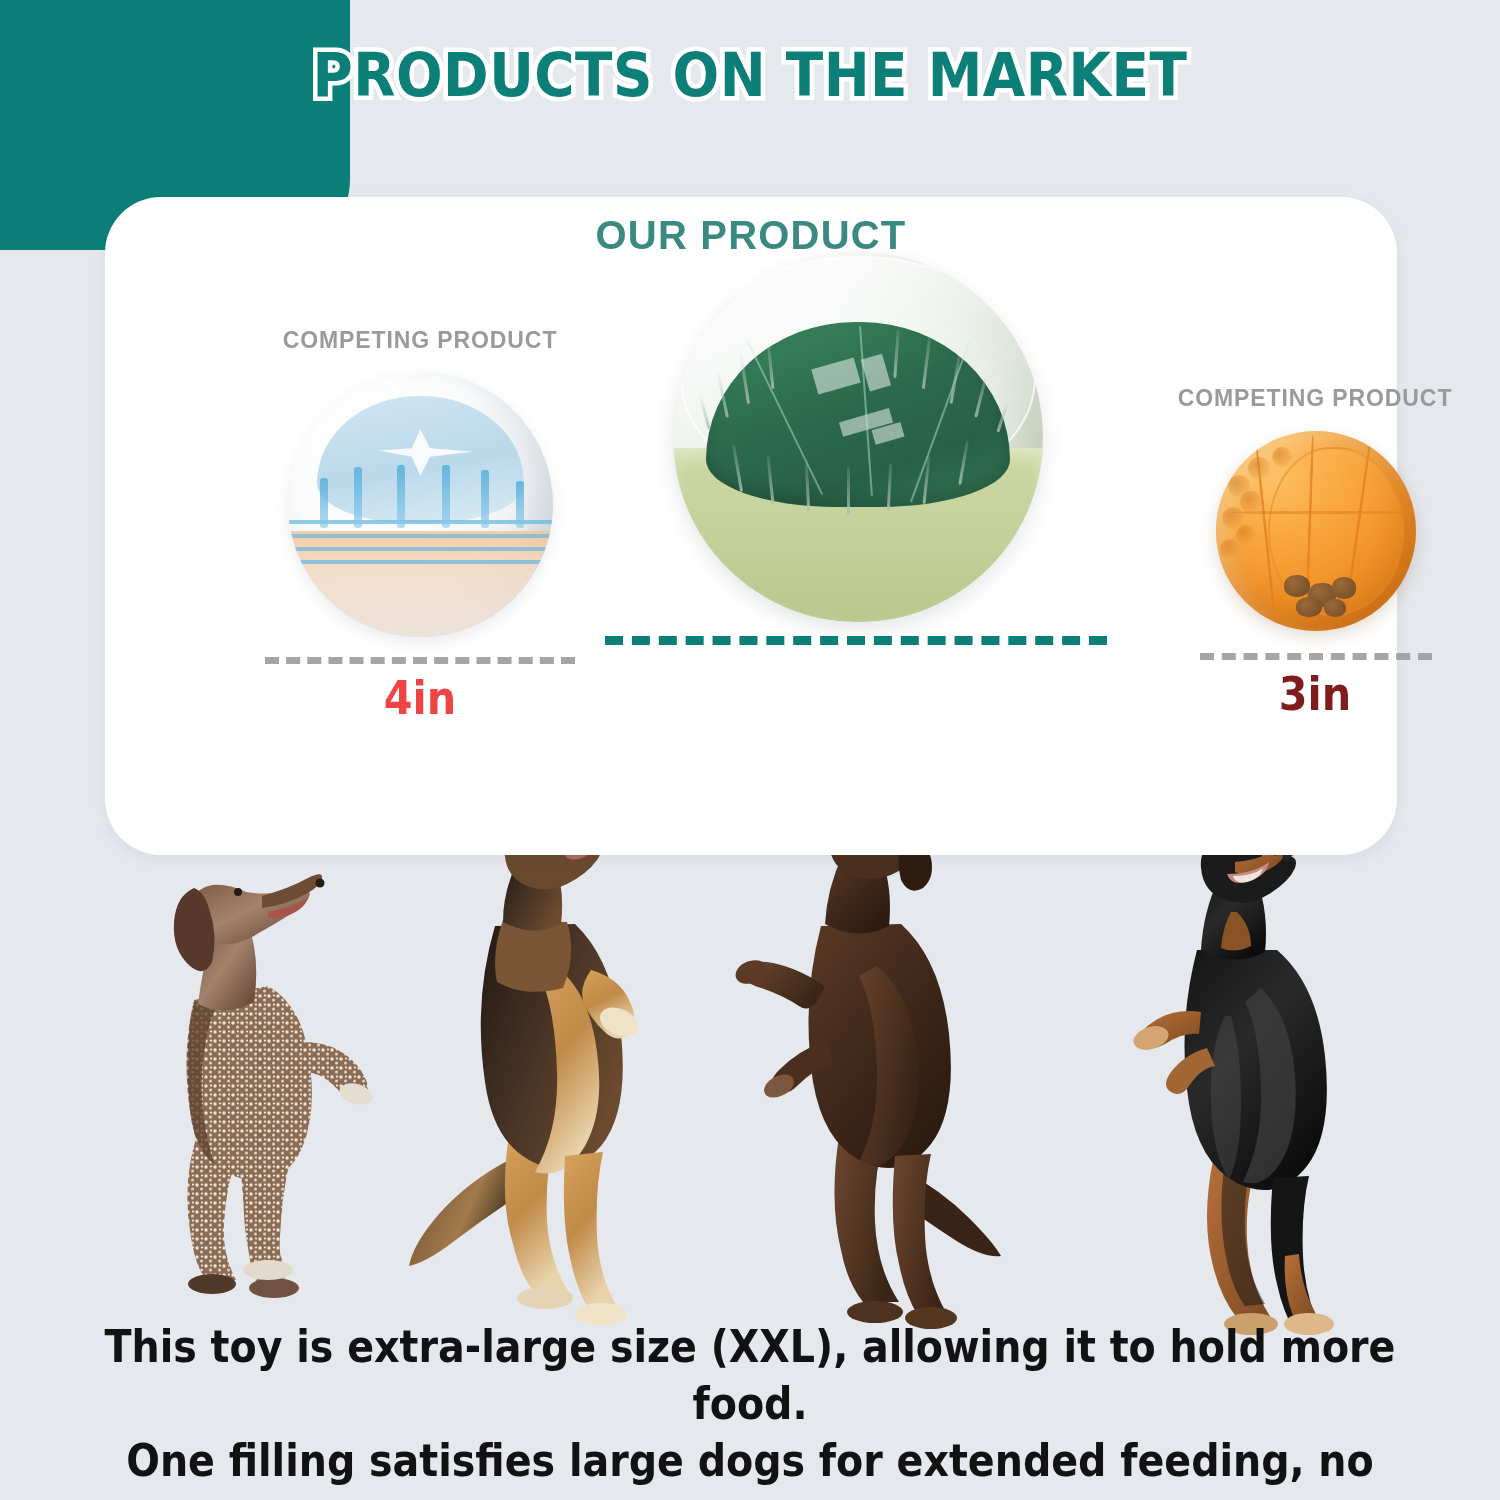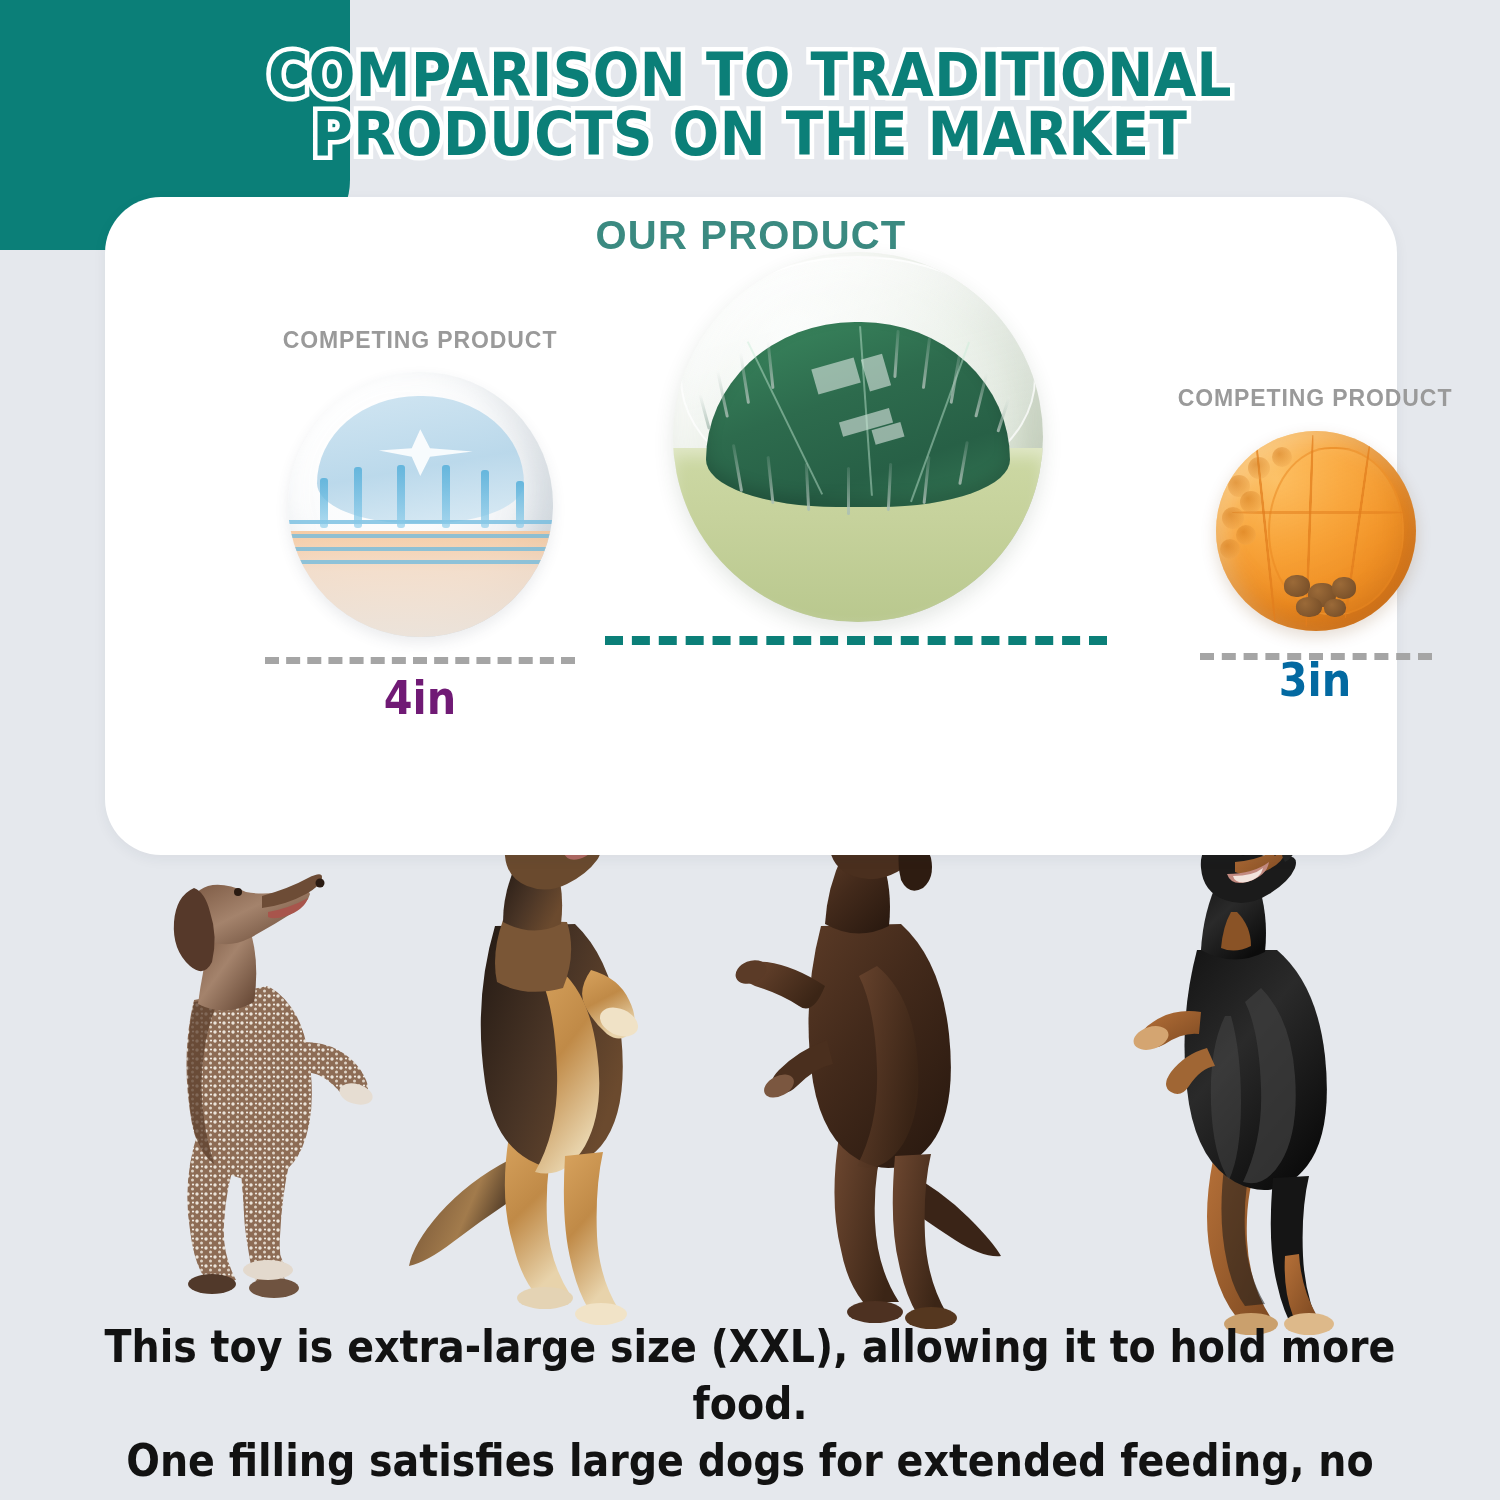--- a/index.html
+++ b/index.html
@@ -95,21 +95,21 @@
   #col-left .col-label { top:0; }
   #lball {
     position:absolute; left:58px; top:45px;
     width:265px; height:265px; border-radius:50%;
   }
   #col-left .dashline {
     left:35px; top:330px; width:310px;
     border-top:7px dashed #a5a5a5;
   }
   #col-left .sizetxt {
-    top:344px; font-size:46px; color:#701a75;
+    top:344px; font-size:46px; color:#ef4444;
   }
 
   
   #col-center { left:470px; top:46px; width:562px; height:512px; }
   #cball {
     position:absolute; left:98px; top:9px;
     width:370px; height:370px; border-radius:50%;
   }
   #col-center .dashline {
     left:30px; top:393px; width:502px;
@@ -124,21 +124,21 @@
   #col-right .col-label { top:0; }
   #rball {
     position:absolute; left:76px; top:46px;
     width:200px; height:200px; border-radius:50%;
   }
   #col-right .dashline {
     left:60px; top:268px; width:232px;
     border-top:7px dashed #a5a5a5;
   }
   #col-right .sizetxt {
-    top:268px; font-size:46px; color:#0369a1;
+    top:282px; font-size:46px; color:#7f1d1d;
   }
 
   
 
   
   #lball {
     background:
       radial-gradient(circle at 34% 26%, rgba(255,255,255,.97) 0%, rgba(250,251,252,.9) 38%, rgba(232,236,240,.85) 70%, rgba(205,212,220,.9) 100%);
     box-shadow: inset -14px -16px 34px rgba(150,162,175,.35),
                 inset 12px 12px 26px rgba(255,255,255,.95),
@@ -265,21 +265,20 @@
   #caption .cl { display:block; }
 </style>
 </head>
 <body>
 
 <div id="page">
 
   <div id="corner-block"></div>
 
   <div id="title">
-    <span class="tl">COMPARISON TO TRADITIONAL</span>
     <span class="tl">PRODUCTS ON THE MARKET</span>
   </div>
 
   <div id="compare-card">
 
     <div id="our-product-label">OUR PRODUCT</div>
 
     <div class="col" id="col-left">
       <div class="col-label">COMPETING PRODUCT</div>
 

